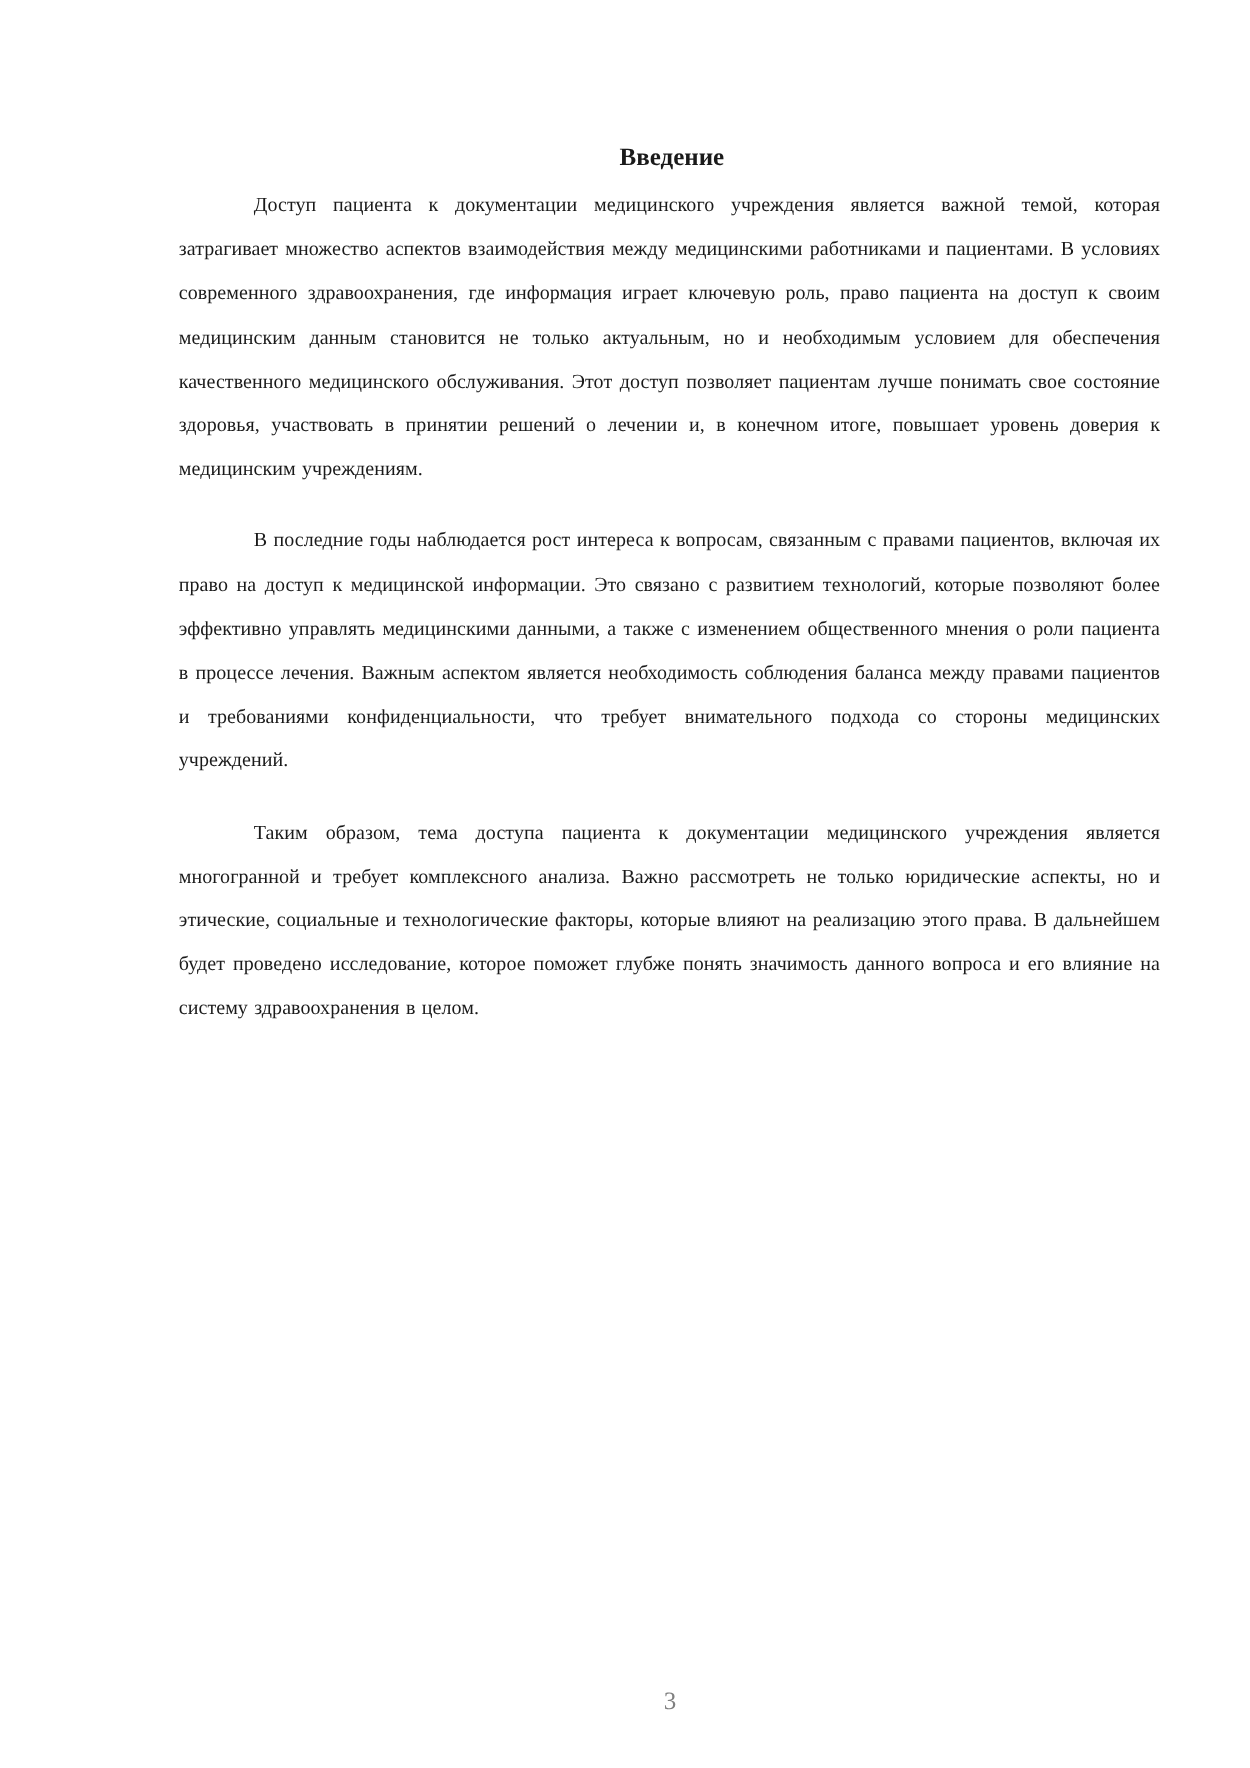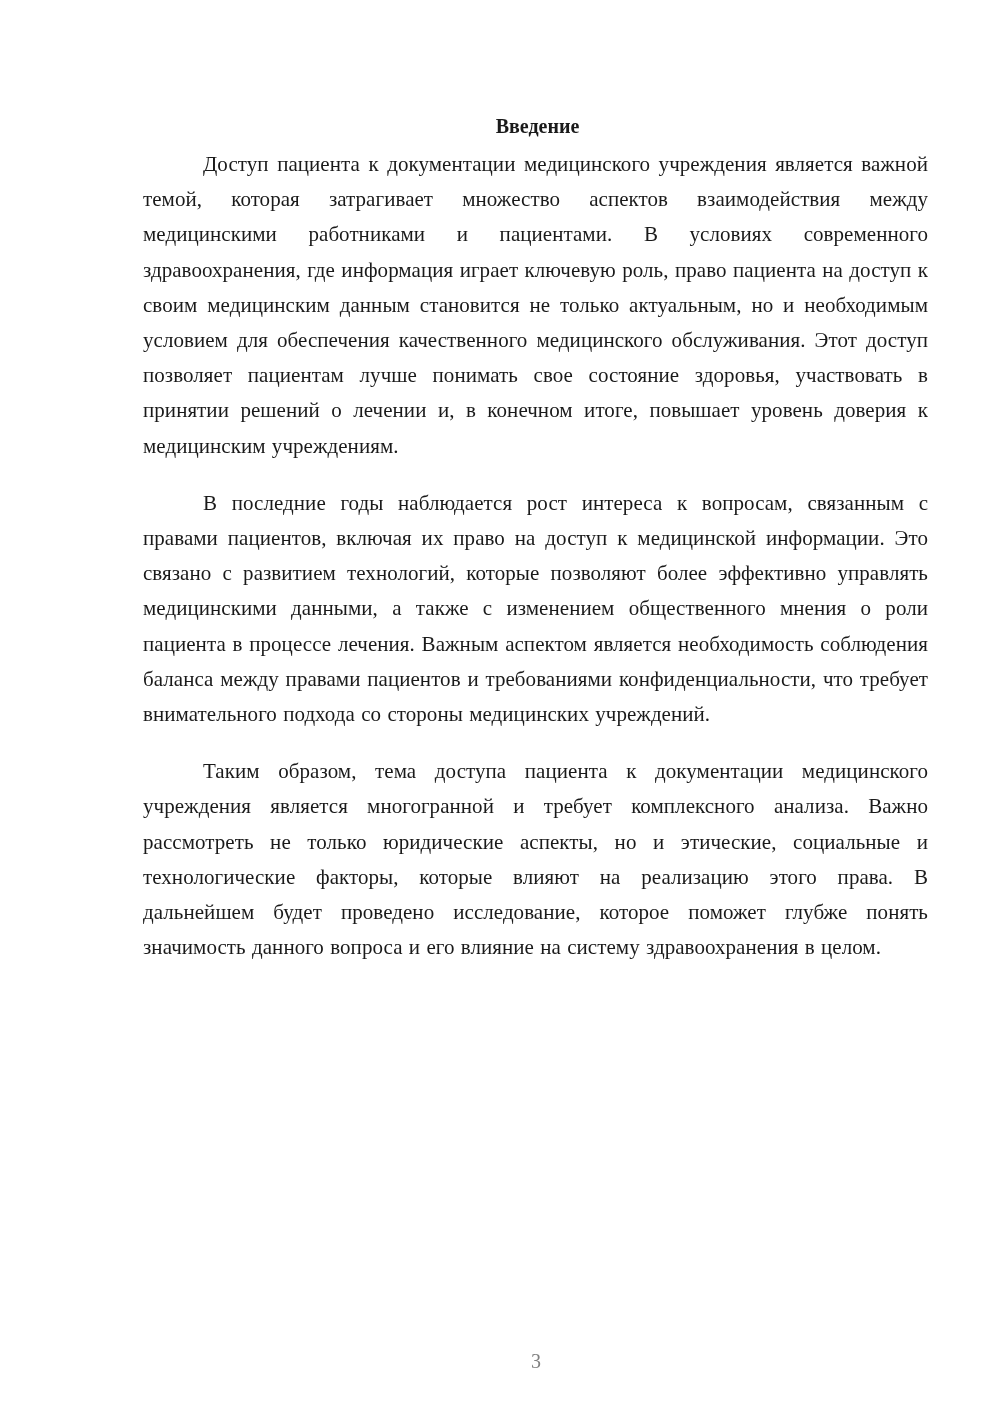--- a/index.html
+++ b/index.html
@@ -12,21 +12,21 @@
     position: absolute; left: 143px; top: 96px; width: 785px;
     font-family: "Liberation Serif", "DejaVu Serif", serif;
     color: #1a1a1a;
   }
   .heading {
     text-align: center; font-weight: bold; font-size: 20px;
     line-height: 30px; margin: 0 0 6px 0; padding-left: 0;
     position: relative; left: 2px;
   }
   .para {
-    font-size: 21px; line-height: 35.2px; text-align: justify;
+    font-size: 16px; line-height: 35.2px; text-align: justify;
     text-indent: 60px; margin: 0 0 22px 0;
     letter-spacing: 0.05px; word-spacing: 1px;
     hyphens: none;
   }
   .page-number {
     position: absolute; top: 1335px; left: 0; width: 1000px; text-align: center;
     font-family: "Liberation Serif", "DejaVu Serif", serif;
     font-size: 20px; color: #808080; padding-left: 72px; box-sizing: border-box;
   }
 </style>

